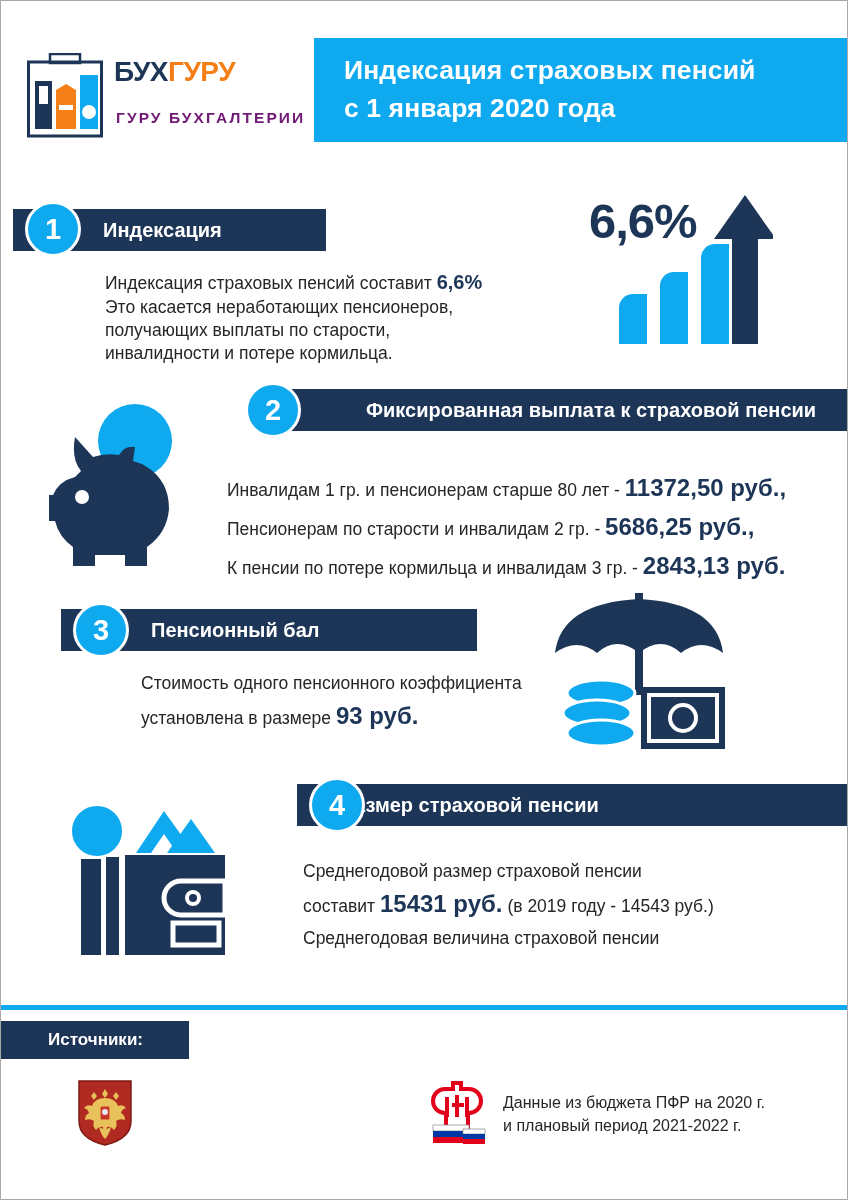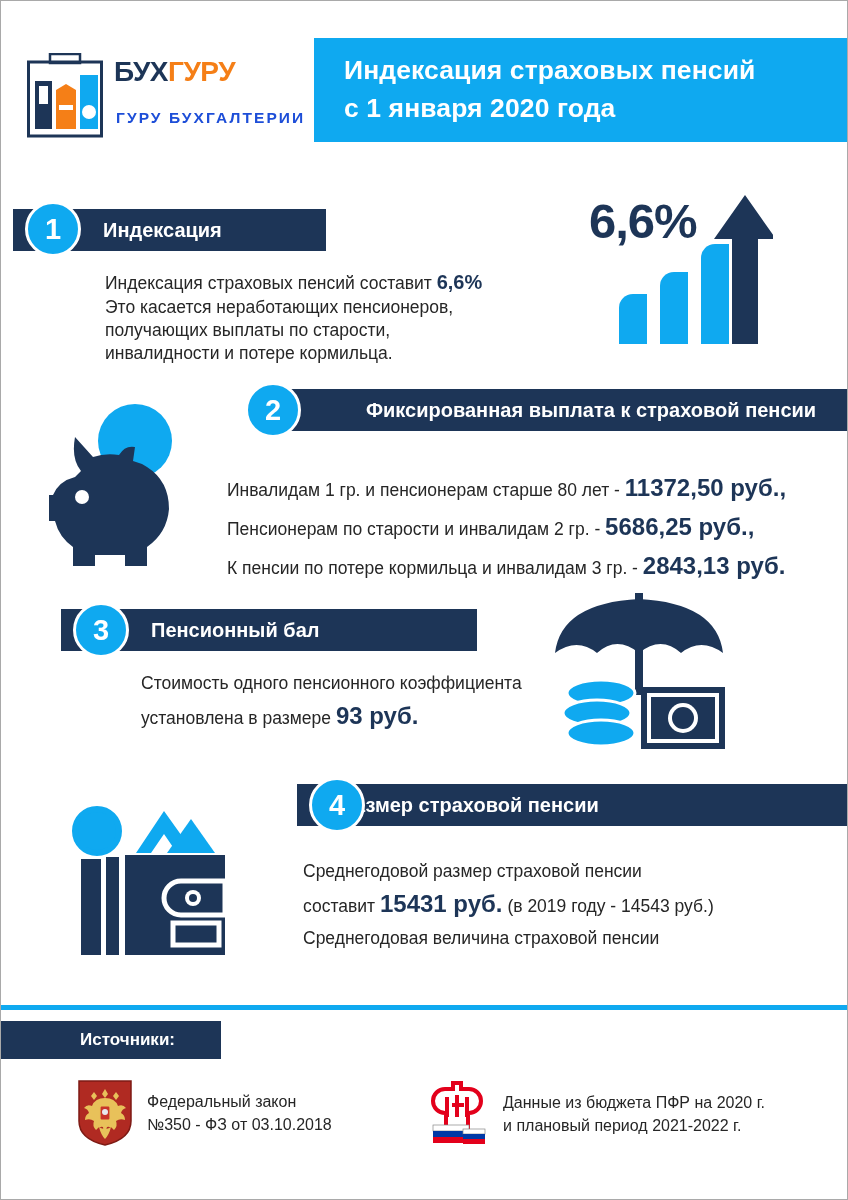--- a/index.html
+++ b/index.html
@@ -34,21 +34,21 @@
   #logo-mark { position: absolute; left: 0; top: 2px; width: 78px; height: 86px; }
   #logo-word {
     position: absolute; left: 88px; top: 7px;
     font-size: 28px; font-weight: bold; letter-spacing: -0.5px;
     line-height: 1; white-space: nowrap;
   }
   .w-buh { color: #1d3557; }
   .w-guru { color: #f57f17; }
   #logo-sub {
     position: absolute; left: 90px; top: 58px;
-    font-size: 15.5px; font-weight: bold; color: #1d4ed8;
+    font-size: 15.5px; font-weight: bold; color: #701a75;
     letter-spacing: 2.1px; white-space: nowrap;
   }
 
   
   .sec-bar {
     position: absolute; height: 42px;
     background: #1d3557;
     display: flex; align-items: center;
   }
   .sec-bar .sec-title {
@@ -71,21 +71,21 @@
   .body-text.spaced { line-height: 1.62; }
   .hl-big { color: #1d3557; font-weight: bold; font-size: 24px; }
   .hl-mid { color: #1d3557; font-weight: bold; font-size: 20px; }
 
   
   #rule-cyan {
     position: absolute; left: 0; top: 1004px; width: 846px; height: 5px;
     background: #0fa9f0;
   }
   #sources-bar {
-    position: absolute; left: 0; top: 1020px; width: 220px; height: 38px;
+    position: absolute; left: 0; top: 1020px; width: 188px; height: 38px;
     background: #1d3557; display: flex; align-items: center; justify-content: flex-end;
     padding-right: 46px;
   }
   #sources-bar span { color: #ffffff; font-size: 17px; font-weight: bold; }
   .source-item { position: absolute; display: flex; align-items: center; gap: 14px; }
   .source-text { color: #262626; font-size: 16px; line-height: 1.45; white-space: nowrap; }
 </style>
 </head>
 <body>
 
@@ -231,24 +231,20 @@
         <path d="M17 13 l3 4 l-3 4 l-3 -4 z"></path>
         <path d="M39 13 l3 4 l-3 4 l-3 -4 z"></path>
         <path d="M28 19 q10 0 13 8 q5 -2 8 2 q-4 1 -5 5 q4 2 4 7 q-5 -2 -9 1 q2 5 -2 9 q-3 -4 -7 -3
                  q-2 5 -2 9 q-2 -5 -2 -9 q-4 -1 -7 3 q-4 -4 -2 -9 q-4 -3 -9 -1 q0 -5 4 -7 q-1 -4 -5 -5
                  q3 -4 8 -2 q3 -8 13 -8 z"></path>
         <path d="M22 48 q6 4 12 0 q-2 8 -6 12 q-4 -4 -6 -12 z"></path>
       </g>
       <rect x="23" y="27" width="10" height="14" rx="1.5" fill="#c8332a" stroke="#e8c15a" stroke-width="1.2"></rect>
       <circle cx="28" cy="33" r="3" fill="#e8e8ee"></circle>
     </svg>
-    <div class="source-text">
-      <div>Федеральный закон</div>
-      <div>№350 - ФЗ от 03.10.2018</div>
-    </div>
   </div>
 
   <div class="source-item" style="left:424px; top:1078px;">
     <svg style="width:64px; height:70px;" viewBox="0 0 64 70">
       <g fill="none" stroke="#e3001b" stroke-width="4">
         <path d="M30 4 h6 v6 h8 a12 12 0 0 1 0 24 h-1 v16 h-22 v-16 h-1 a12 12 0 0 1 0 -24 h8 v-6 z"></path>
         <path d="M22 18 v20 M32 16 v22 M42 18 v20"></path>
         <path d="M27 26 h12"></path>
       </g>
       <g>

